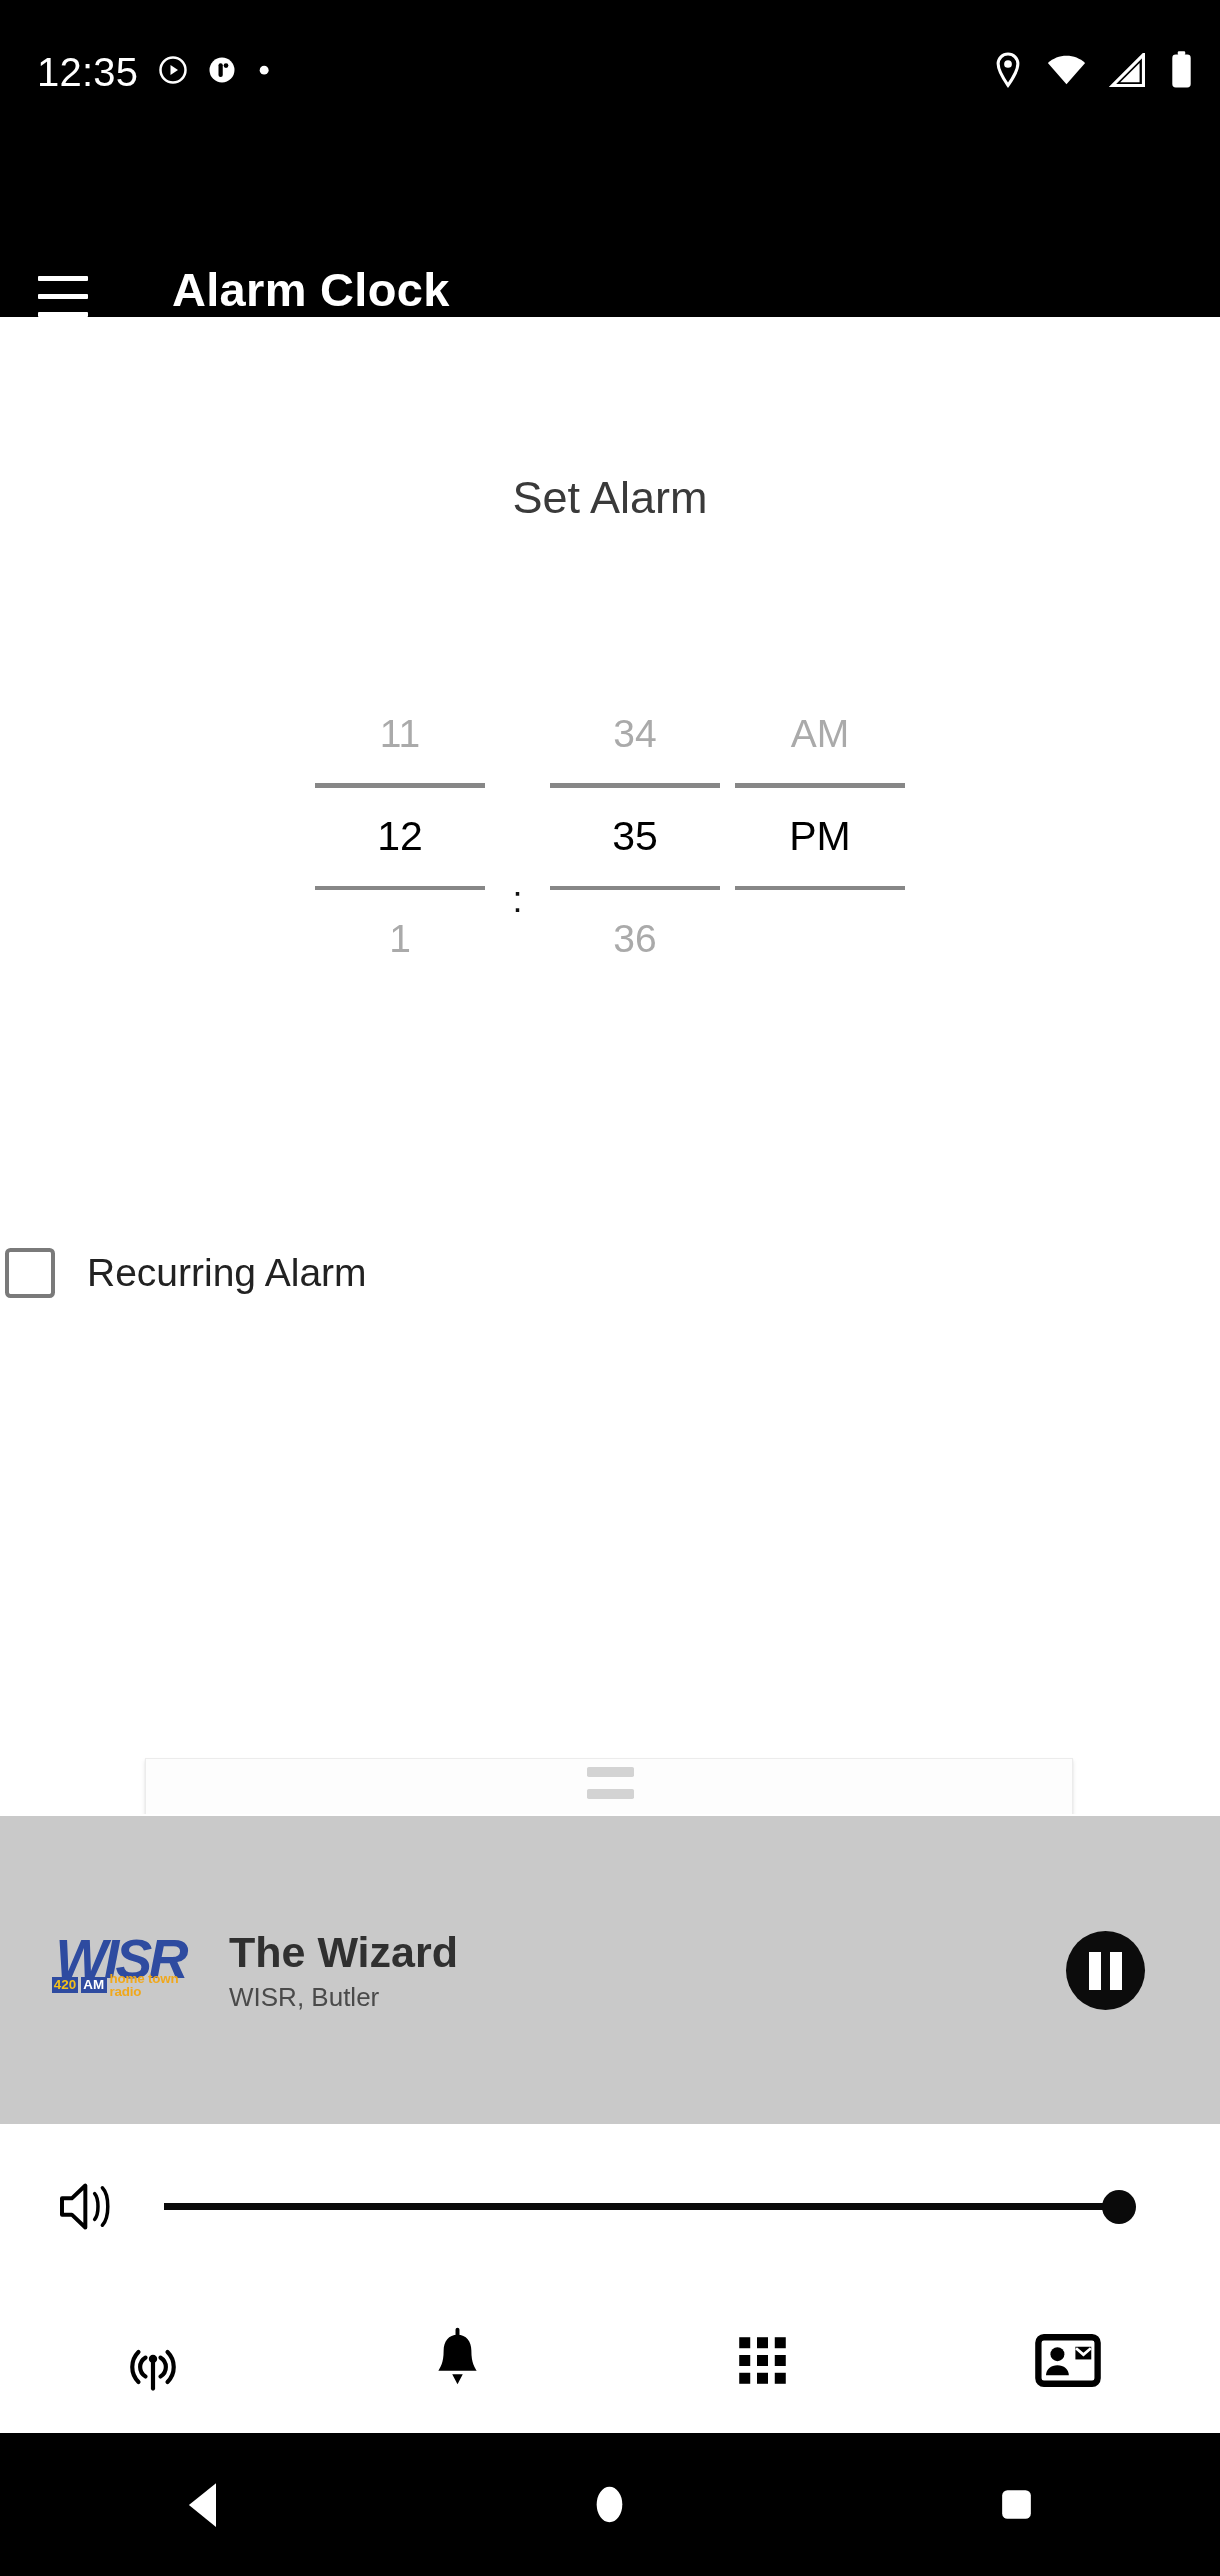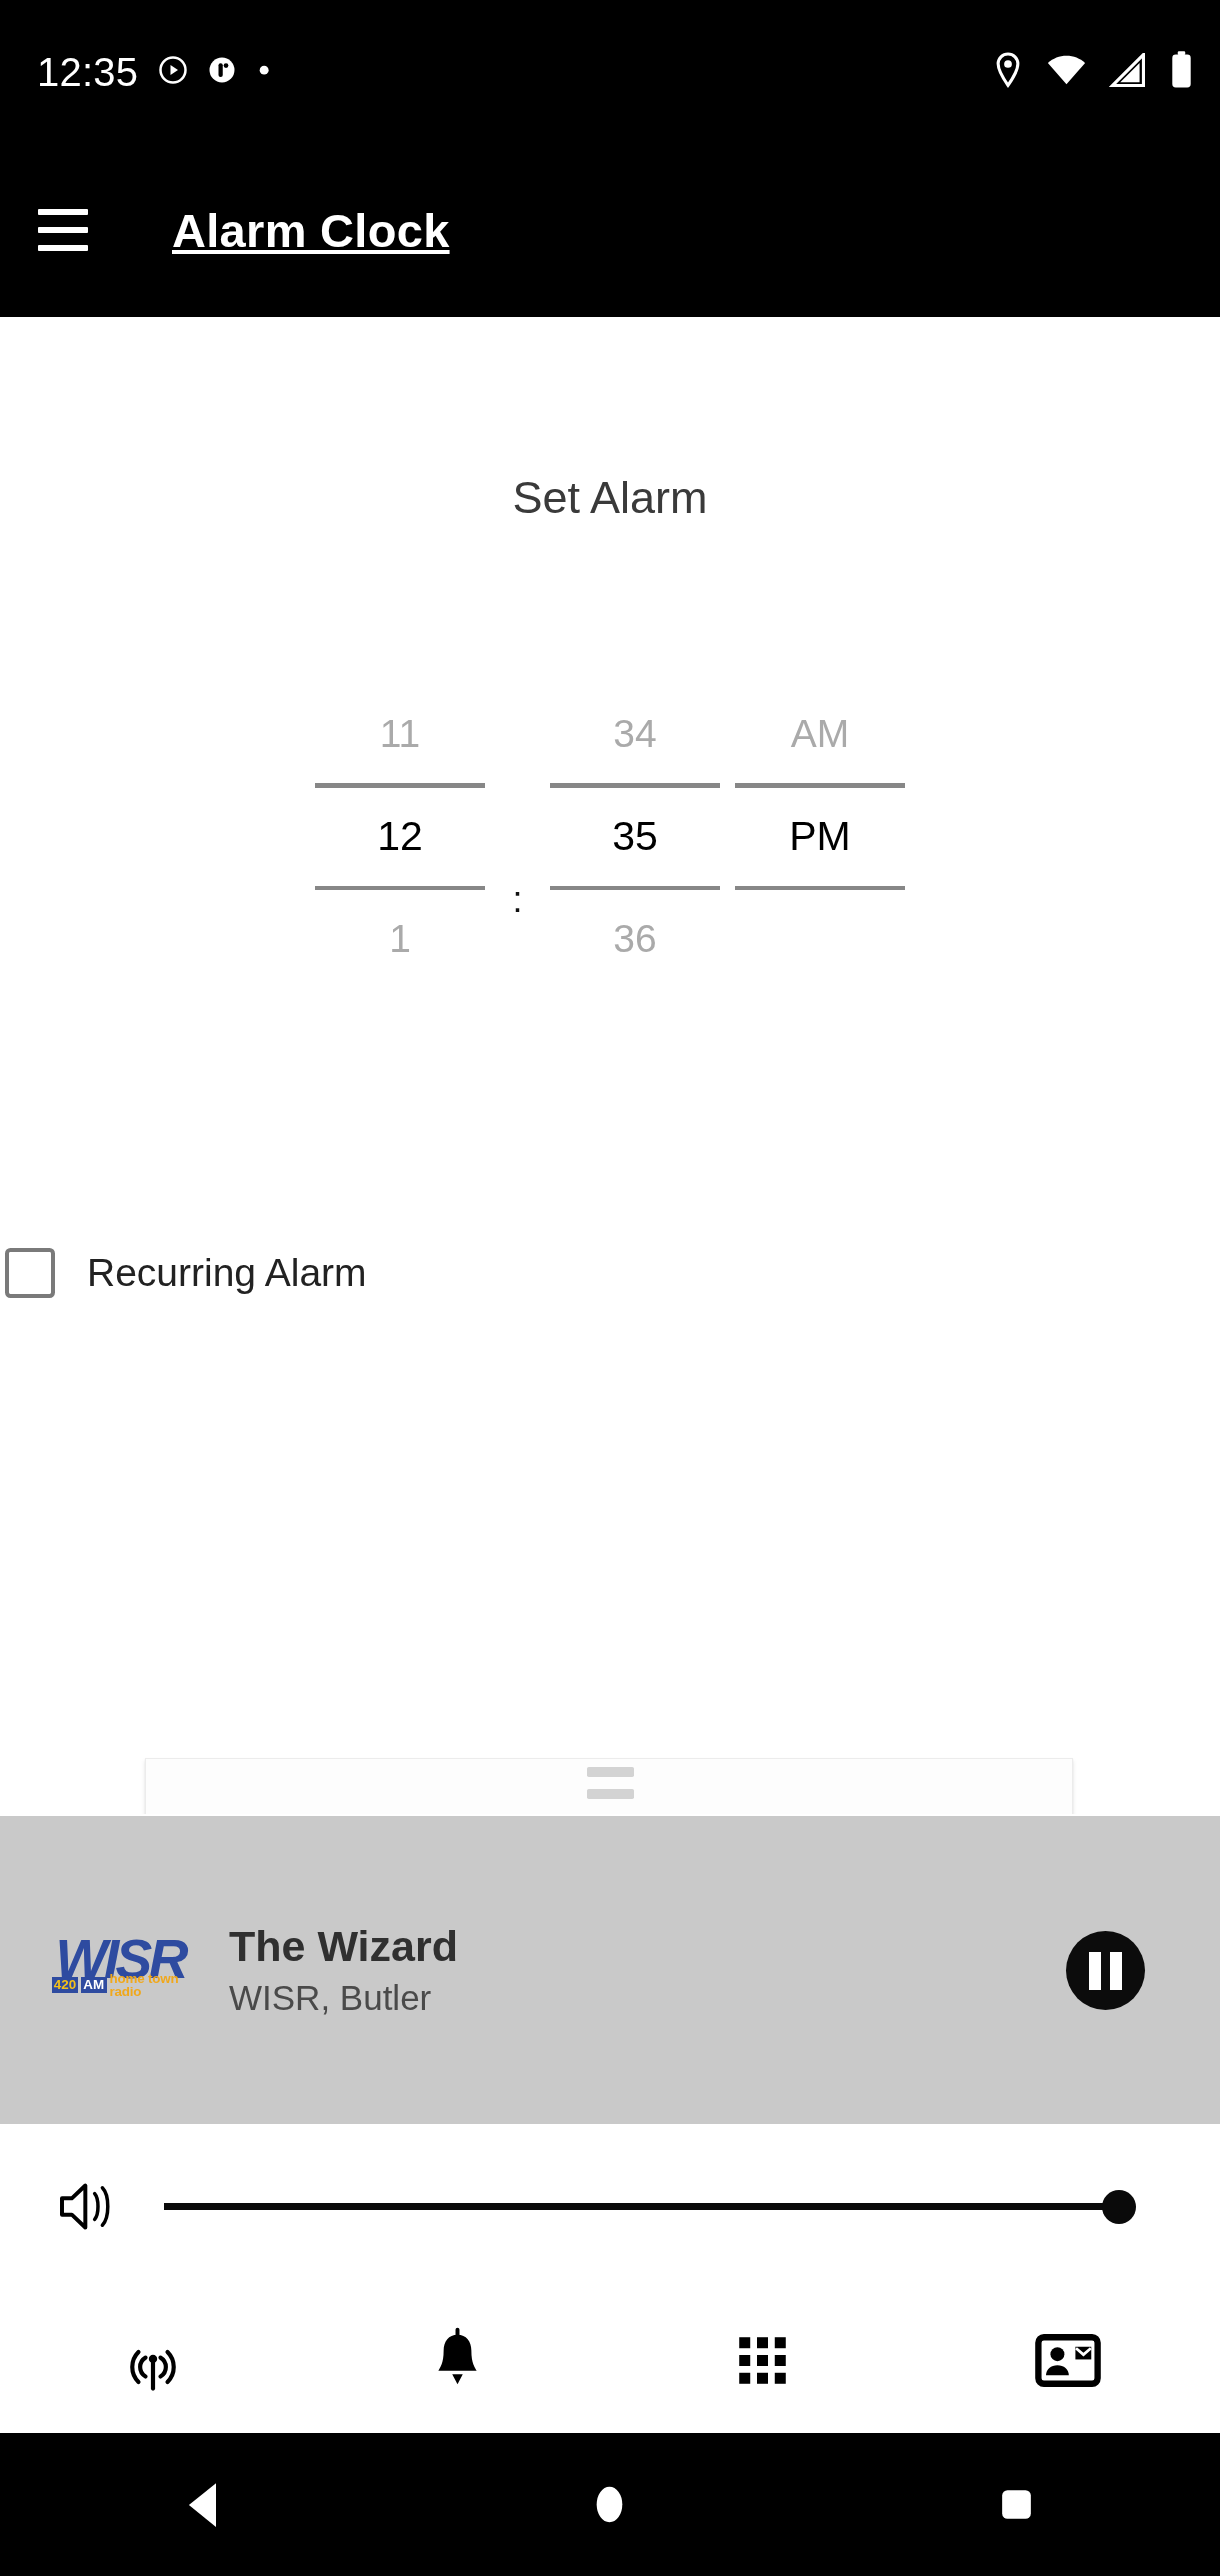--- a/index.html
+++ b/index.html
@@ -18,21 +18,21 @@
     display:flex; align-items:center;
   }
   .sb-left { display:flex; align-items:center; padding-left:37px; gap:19.7px; }
   .sb-clock { font-size:40px; font-weight:400; letter-spacing:0.2px; line-height:1; }
   .sb-icons-left { display:flex; align-items:center; gap:19.7px; }
   .sb-right { position:absolute; right:27px; top:0; height:143px; display:flex; align-items:center; gap:23px; }
 
   
   .appbar {
     position:absolute; left:0; top:143px; width:1220px; height:174px;
-    background:#000; color:#fff; display:flex; align-items:center;text-decoration:underline;
+    background:#000; color:#fff; display:flex; align-items:flex-end;
   }
   .hamburger { width:50px; margin-left:38px; display:flex; flex-direction:column; gap:12.5px; cursor:pointer; }
   .hamburger span { display:block; height:5.4px; background:#fff; border-radius:0.9px; }
   .appbar-title { margin-left:84px; font-size:47px; font-weight:700; letter-spacing:0.3px; }
 
   
   .content { position:absolute; left:0; top:318px; width:1220px; height:1496px; background:#fff; overflow:hidden; }
 
   .screen-title {
     text-align:center; margin-top:154px;
@@ -104,21 +104,21 @@
   .logo-sub {
     position:absolute; left:0; bottom:7.2px; width:143px;
     display:flex; align-items:center; gap:2.7px; font-size:13.4px; font-weight:800; line-height:1;
   }
   .logo-680 { color:#f4c01a; background:#2e4ba0; padding:0.9px 1.8px; }
   .logo-am { color:#ffffff; background:#2e4ba0; padding:0.9px 2.7px; }
   .logo-htr { color:#f0a81c; letter-spacing:-0.2px; }
 
   .track-meta { margin-left:34px; flex:1; }
   .track-title { font-size:43px; font-weight:700; color:#303030; line-height:1.18; }
-  .track-sub { font-size:35px; font-weight:400; color:#4a4a4a; line-height:1.25; margin-top:3.6px; }
+  .track-sub { font-size:26px; font-weight:400; color:#4a4a4a; line-height:1.25; margin-top:3.6px; }
 
   .play-pause {
     margin-right:75px; width:79px; height:79px; border-radius:50%;
     background:#0c0c0c; display:flex; align-items:center; justify-content:center; gap:9.8px; flex:none;
   }
   .play-pause i { display:block; width:11.6px; height:38px; background:#fff; }
 
   
   .volume {
     position:absolute; left:0; top:2124px; width:1220px; height:165px;

